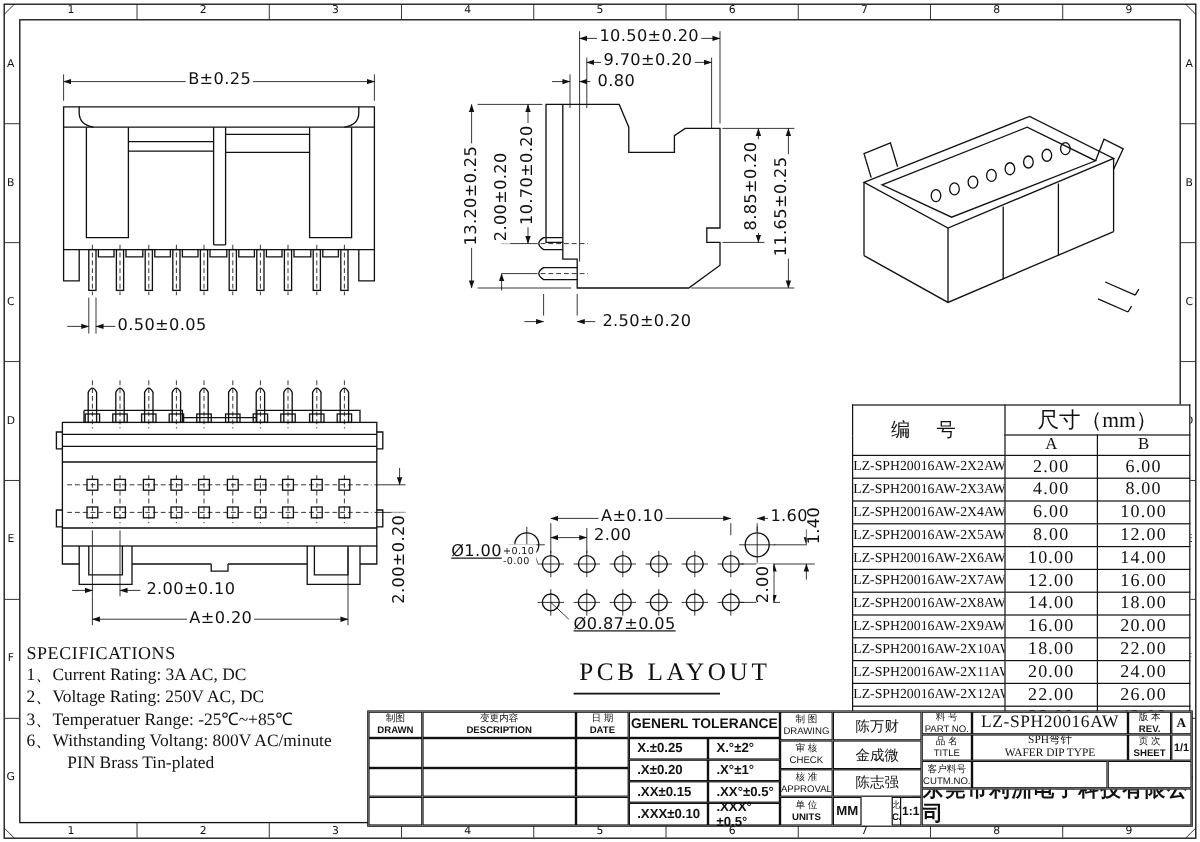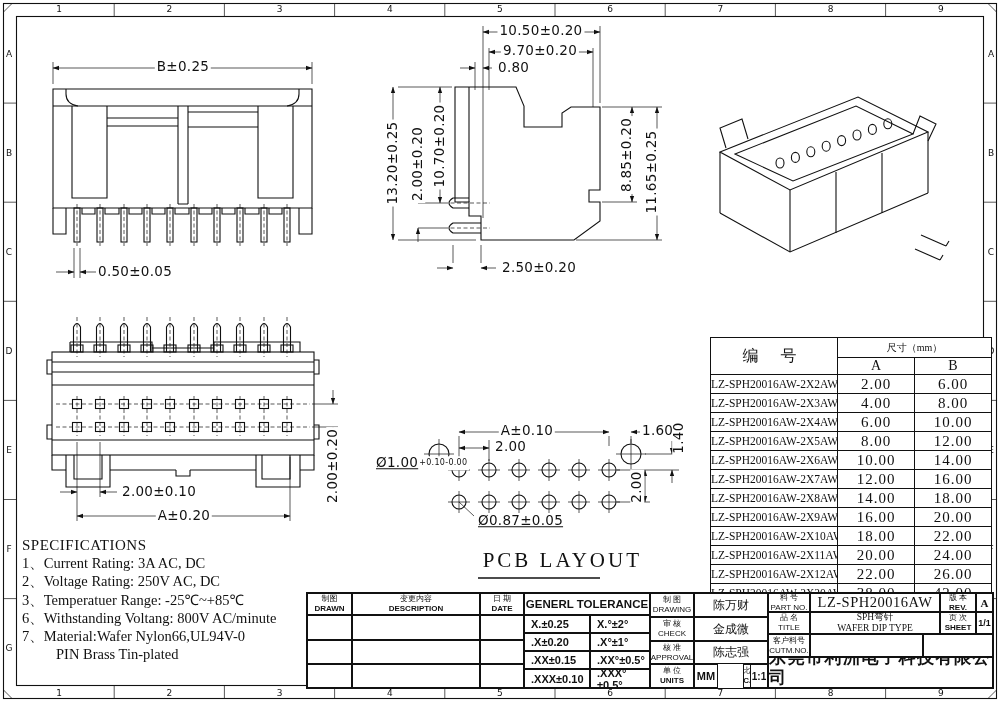--- a/index.html
+++ b/index.html
@@ -8,40 +8,40 @@
   svg.art{position:absolute;left:0;top:0}
   .ln{stroke:#111;stroke-width:1.1;fill:none}
   .thin{stroke:#111;stroke-width:0.7;fill:none}
   .dash{stroke:#111;stroke-width:0.7;fill:none;stroke-dasharray:4 2.5}
   
   .dim{position:absolute;font-size:13.5px;line-height:1;background:#fff;padding:0 2px;
        white-space:nowrap;transform:translate(-50%,-50%);letter-spacing:.3px;z-index:5}
   .dim.rot{transform:translate(-50%,-50%) rotate(-90deg)}
   .dim.lft{transform:translateY(-50%)}
   .dim.u{text-decoration:underline}
-  .stack{display:inline-flex;flex-direction:row;font-size:8px;line-height:1.05;vertical-align:2px;margin-left:1px}
+  .stack{display:inline-flex;flex-direction:column;font-size:8px;line-height:1.05;vertical-align:2px;margin-left:1px}
   
   .strip{position:absolute;display:flex;font-size:9px;color:#111;z-index:4}
   .strip.h{flex-direction:row;left:4px;width:992px;height:12px}
   .strip.v{flex-direction:column;top:4px;width:12px;height:694px}
   .strip>span{flex:1;display:flex;align-items:center;justify-content:center}
   
   .specs{position:absolute;left:22px;top:536px;font-family:"Liberation Serif",serif;
          font-size:14.5px;line-height:18.2px;white-space:nowrap;z-index:4}
   .specs-title{font-size:15px;letter-spacing:.5px}
   .specs-item.cont{padding-left:34px}
   
   .pcb-title{position:absolute;left:437px;top:548px;width:205px;text-align:right;
              font-family:"Liberation Serif",serif;font-size:21px;letter-spacing:3px;z-index:4}
   
   table.parts{position:absolute;left:710px;top:337px;width:281px;border-collapse:collapse;
               table-layout:fixed;font-family:"Liberation Serif",serif;color:#111;z-index:4;background:#fff}
   .parts td{border:1px solid #111;padding:0;text-align:center;overflow:hidden;white-space:nowrap}
   .parts .hpart{font-size:16px;letter-spacing:9px;height:36px}
-  .parts .hsize{font-size:10px;height:19px}
+  .parts .hsize{font-size:18px;height:19px}
   .parts .hab{font-size:14px;height:15px}
   .parts td.part{font-size:11.5px;height:18px}
   .parts td.val{font-size:15px;letter-spacing:1px}
   
   .tblock{position:absolute;left:307px;top:593px;width:686px;height:95px;z-index:4;
           font-family:"Liberation Serif",serif;background:#fff;outline:1.5px solid #111}
   .cell{position:absolute;border:1px solid #111;box-sizing:border-box;display:flex;
         align-items:center;justify-content:center;overflow:hidden;background:#fff}
   .lab2{display:flex;flex-direction:column;align-items:center;justify-content:center;
         font-size:8px;line-height:1.2;font-family:"Liberation Sans",sans-serif;text-align:left}
@@ -413,21 +413,20 @@
 
   <div class="pcb-title">PCB LAYOUT</div>
 
   <div class="specs">
     <div class="specs-title">SPECIFICATIONS</div>
     <div id="specs-list">
         <div class="specs-item">1、Current Rating: 3A AC, DC</div>
         <div class="specs-item">2、Voltage Rating: 250V AC, DC</div>
         <div class="specs-item">3、Temperatuer Range: -25℃~+85℃</div>
         <div class="specs-item">6、Withstanding Voltang: 800V AC/minute</div>
-        <div class="specs-item">7、Material:Wafer Nylon66,UL94V-0</div>
         <div class="specs-item cont">PIN Brass Tin-plated</div>
       </div>
   </div>
 
   <table class="parts">
     <colgroup>
         <col style="width:127px">
         <col style="width:77px">
         <col style="width:77px">
       </colgroup>

